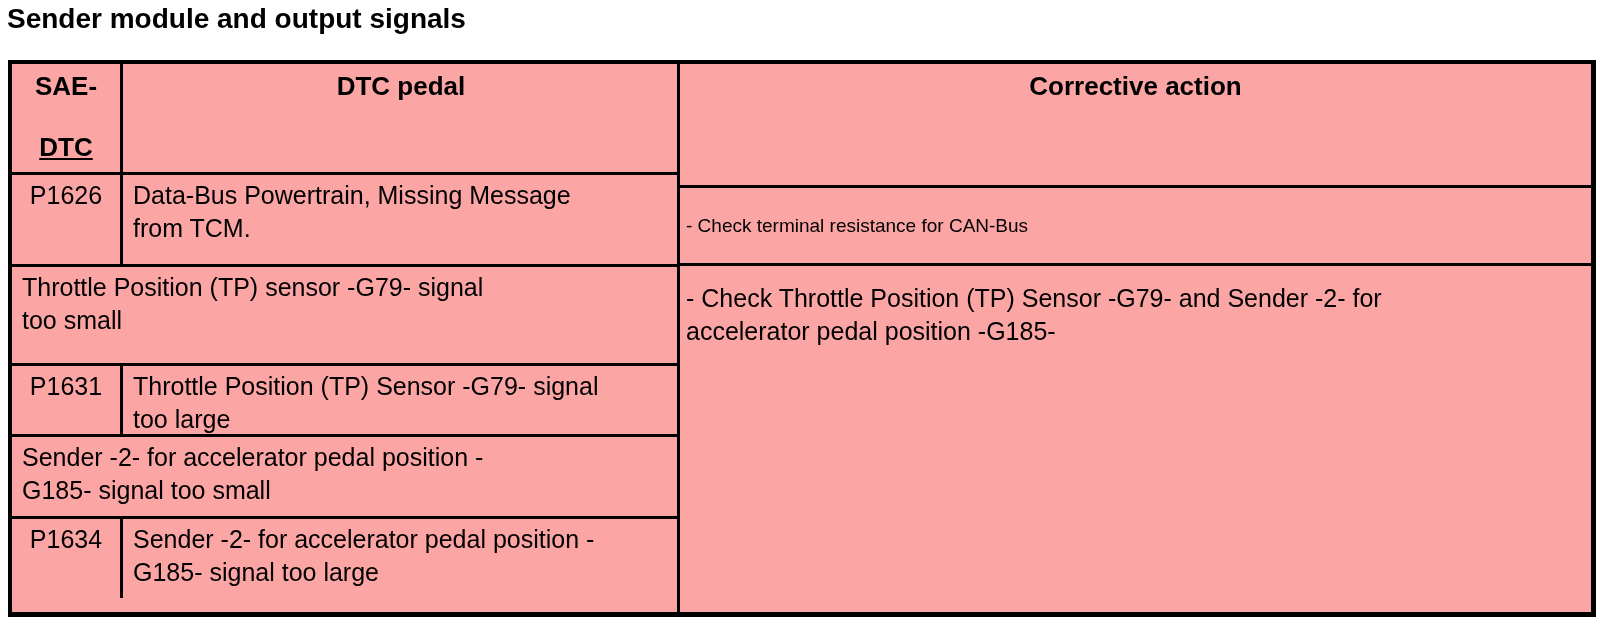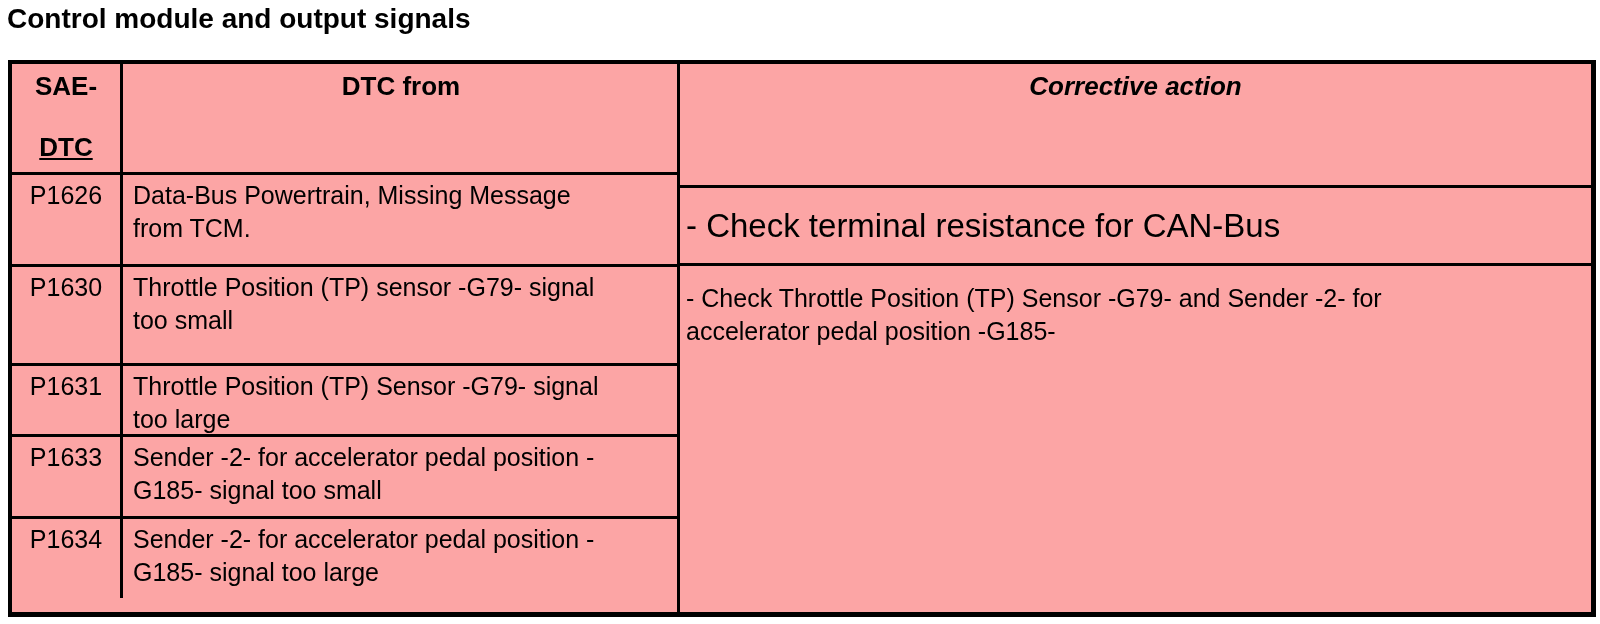--- a/index.html
+++ b/index.html
@@ -73,77 +73,74 @@
     border-top: 4px solid #000;
     border-left: 3px solid #000;
     border-right: 5px solid #000;
     border-bottom: 5px solid #000;
     display: flex;
     flex-direction: column;
   }
   .ca-head {
     height: 124px;
     border-bottom: 3px solid #000;
-    font-style: italic;
   }
   .ca-row1 {
     height: 78px;
     border-bottom: 3px solid #000;
     display: flex;
     align-items: center;
     padding-left: 6px;
-    font-size: 33px;
+    font-size: 19px;
     line-height: 33px;
     white-space: pre-line;
   }
   .ca-row2 {
     flex: 1;
     padding: 16px 10px 0 6px;
     font-size: 25px;
     line-height: 33px;
     white-space: pre-line;
   }
 </style>
 </head>
 <body>
 
-<div class="page-title">Control module and output signals</div>
+<div class="page-title">Sender module and output signals</div>
 
 <div class="dtc-table">
 
   <div class="tbl-left">
 
     <div class="t-row r-head">
       <div class="c-code head-cell">
         <div class="line1">SAE-</div>
         <div class="line2">DTC</div>
       </div>
-      <div class="c-text head-cell">DTC from</div>
+      <div class="c-text head-cell">DTC pedal</div>
     </div>
 
     <div class="t-row r-0">
       <div class="c-code">P1626</div>
       <div class="c-text">Data-Bus Powertrain, Missing Message
 from TCM.</div>
     </div>
 
     <div class="t-row r-1">
-      <div class="c-code">P1630</div>
       <div class="c-text">Throttle Position (TP) sensor -G79- signal
 too small</div>
     </div>
 
     <div class="t-row r-2">
       <div class="c-code">P1631</div>
       <div class="c-text">Throttle Position (TP) Sensor -G79- signal
 too large</div>
     </div>
 
     <div class="t-row r-3">
-      <div class="c-code">P1633</div>
       <div class="c-text">Sender -2- for accelerator pedal position -
 G185- signal too small</div>
     </div>
 
     <div class="t-row r-4">
       <div class="c-code">P1634</div>
       <div class="c-text">Sender -2- for accelerator pedal position -
 G185- signal too large</div>
     </div>
 

